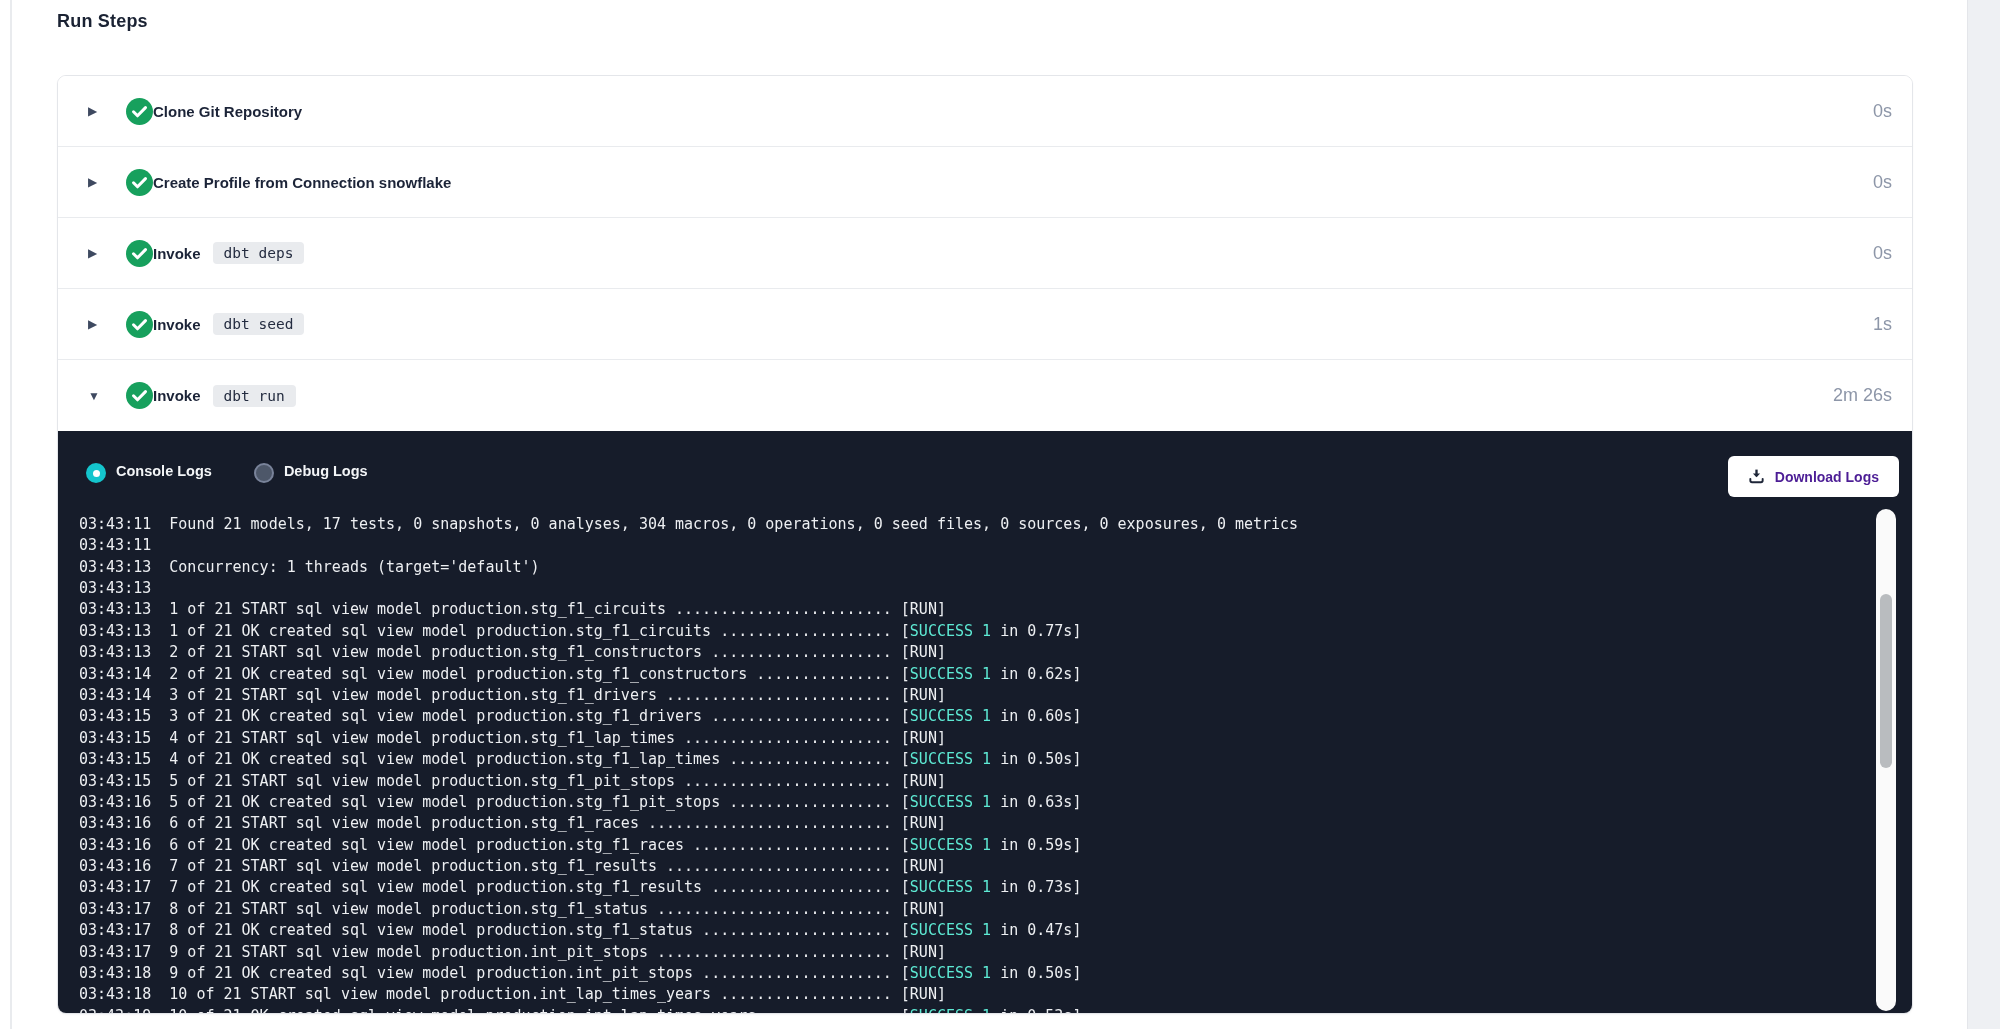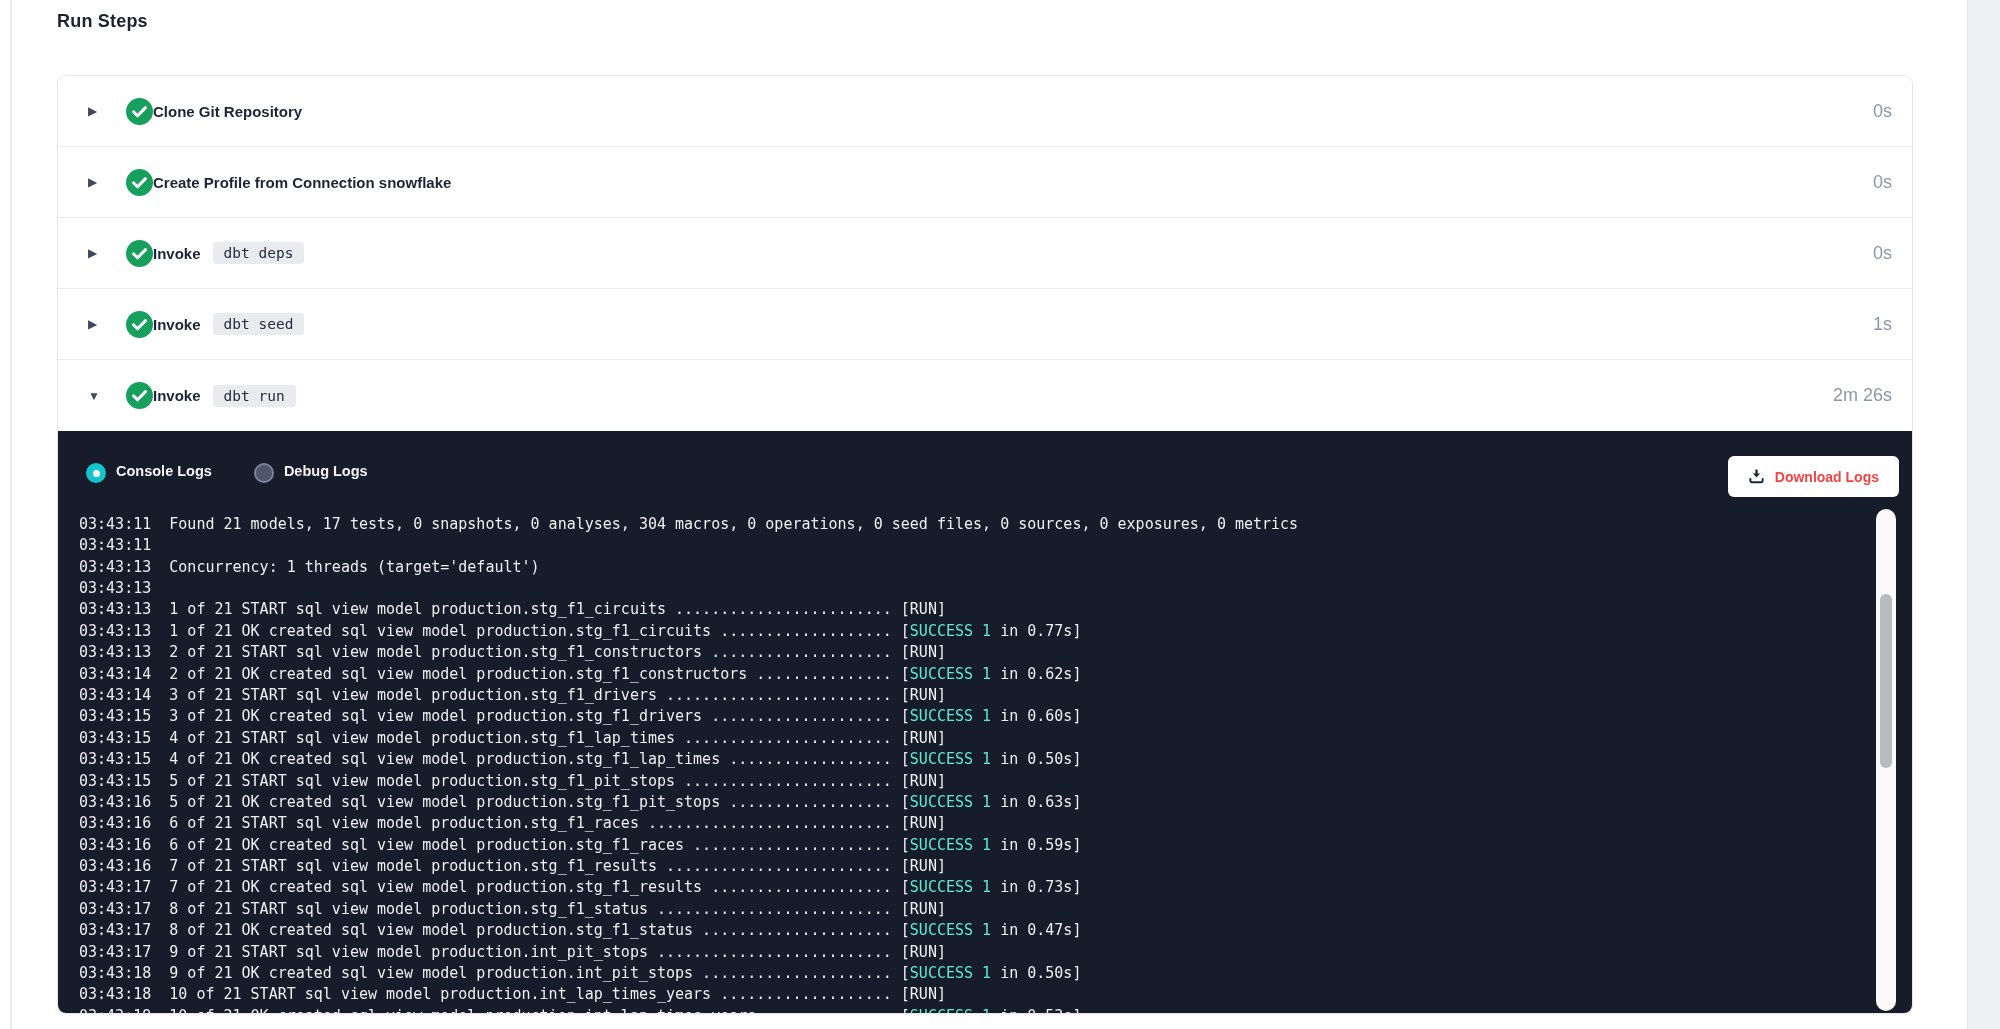--- a/index.html
+++ b/index.html
@@ -53,21 +53,21 @@
     content:"";position:absolute;left:6.5px;top:6.5px;width:7px;height:7px;
     border-radius:50%;background:#ffffff;
   }
   .radio.unsel{background:#4d5769;border:2px solid #79839a;}
   .tab-label{margin-left:10px;font-size:14.5px;font-weight:700;color:#f3f5f7;}
   .dl-btn{
     position:absolute;top:25px;right:13px;height:41px;
     background:#ffffff;border:none;border-radius:6px;
     display:flex;align-items:center;gap:10px;padding:0 20px;
     font-family:"Liberation Sans",sans-serif;
-    font-size:14px;font-weight:700;color:#ef4444;cursor:pointer;
+    font-size:14px;font-weight:700;color:#4c1d95;cursor:pointer;
   }
   .log-viewport{
     position:absolute;left:21px;top:50px;width:1770px;height:536px;
     overflow:hidden;
     font-family:"DejaVu Sans Mono",monospace;font-size:15px;line-height:21.4px;
     color:#edeff2;white-space:pre;
   }
   .log-inner{margin-top:-10px;}
   .log-line{height:21.4px;}
   .green{color:#5eead4;}

